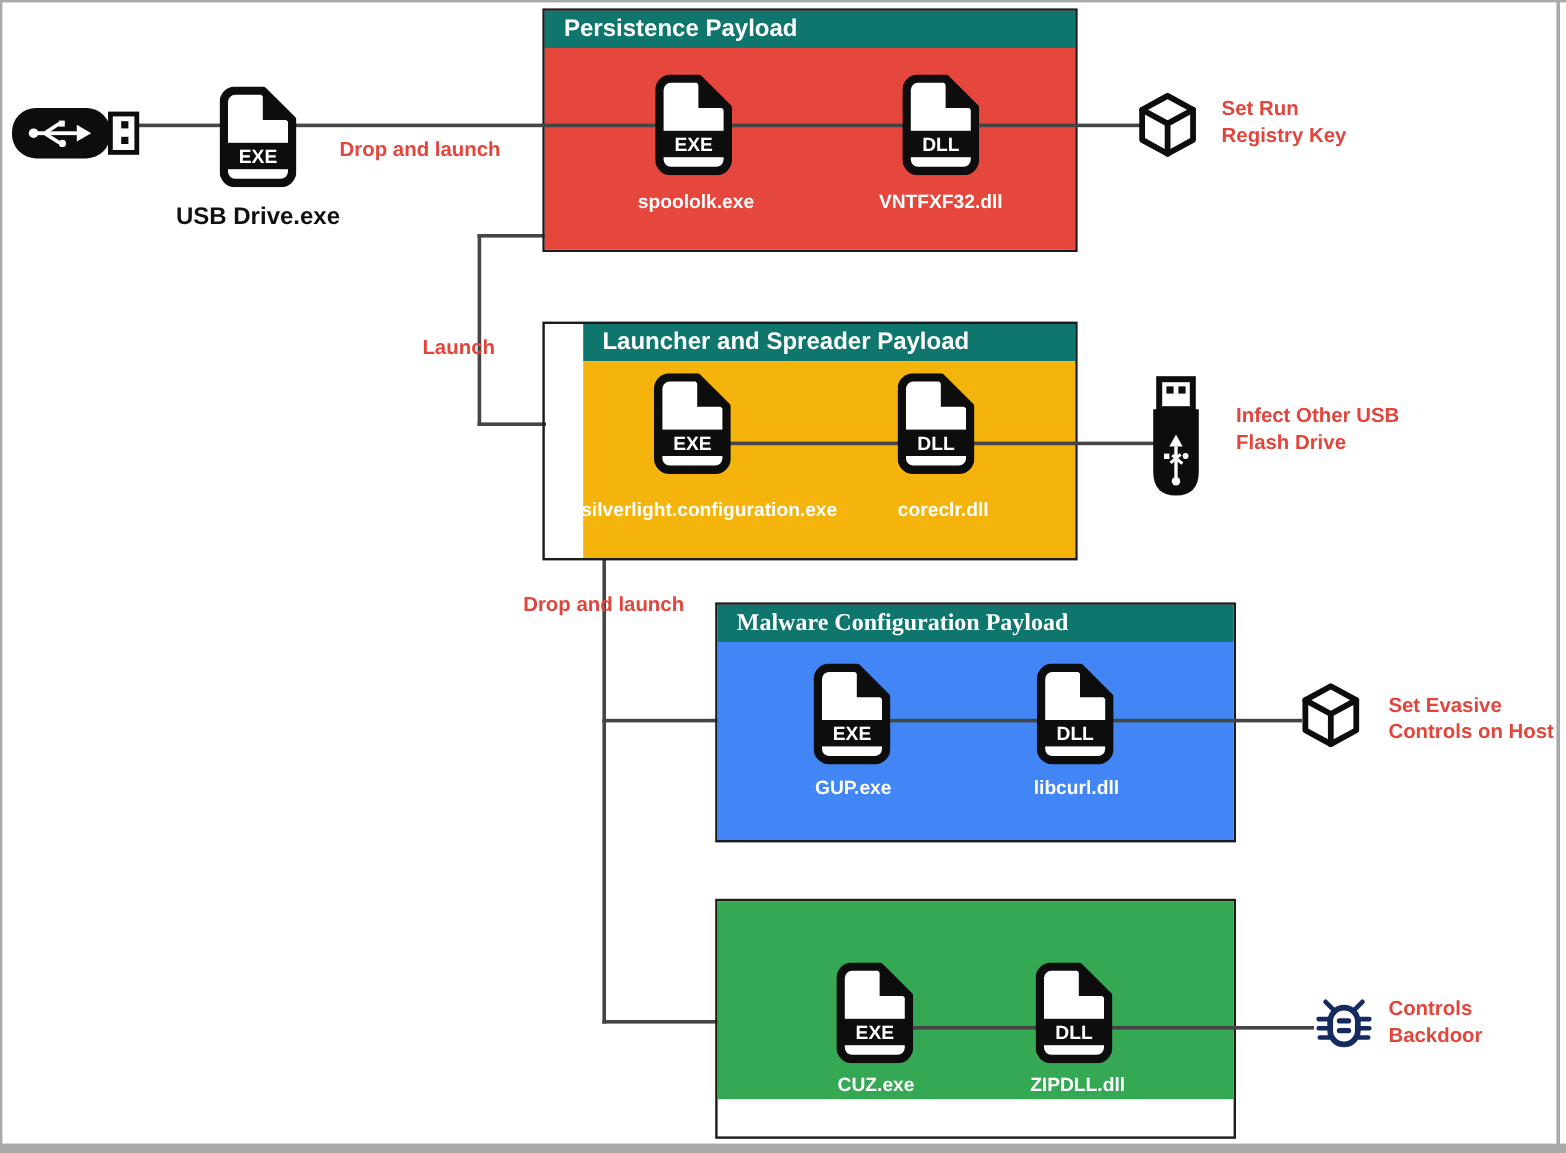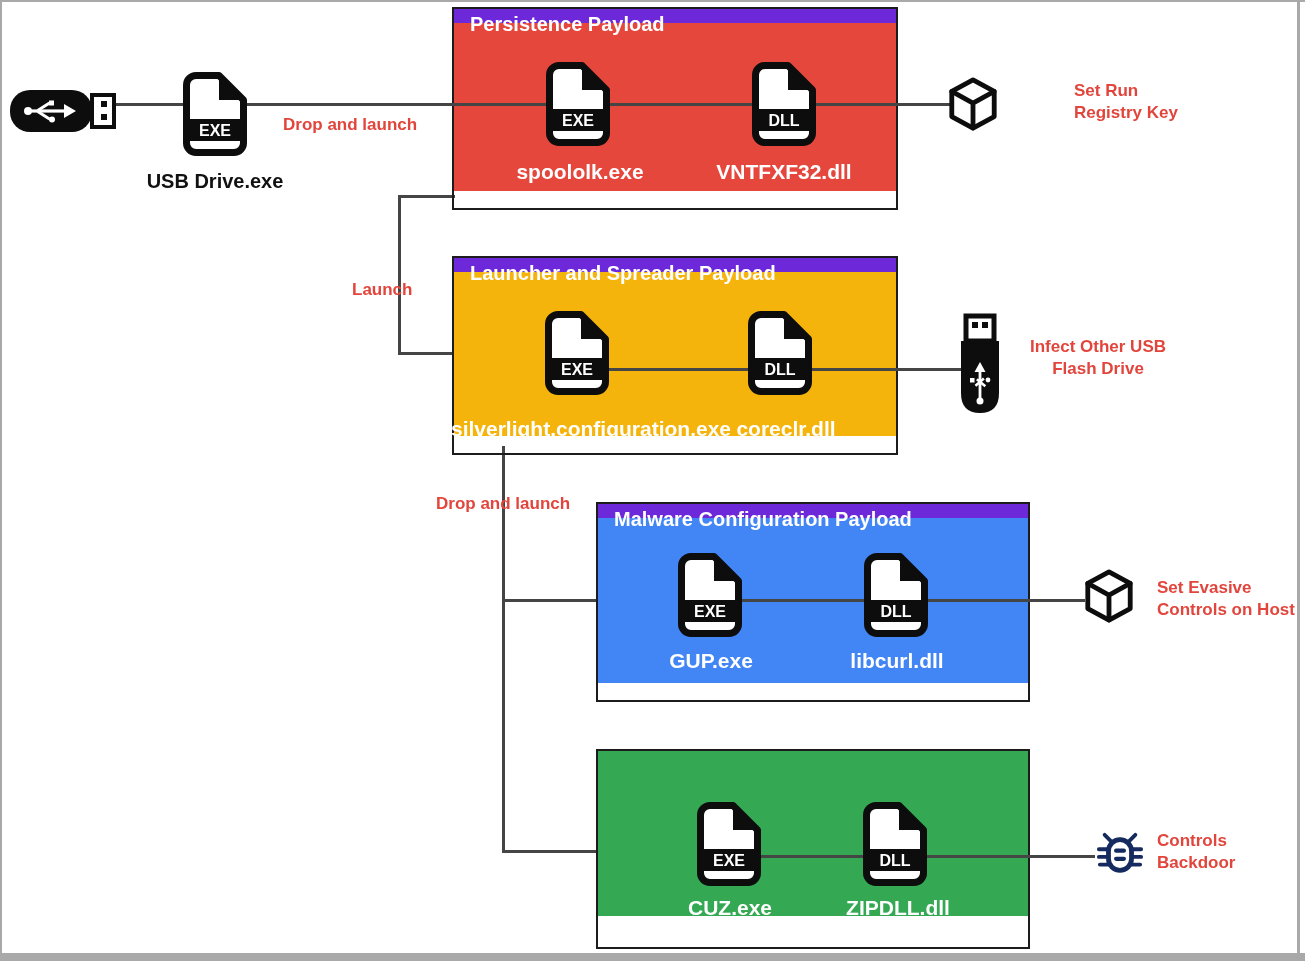--- a/index.html
+++ b/index.html
@@ -10,36 +10,36 @@
   .frame{position:absolute;background:#a9a9a9;z-index:0;}
   .frame.top{left:0;top:0;width:1305px;height:2px;}
   .frame.left{left:0;top:0;width:2px;height:961px;}
   .frame.right{left:1297px;top:0;width:3px;height:961px;}
   .frame.bottom{left:0;top:953px;width:1305px;height:8px;}
 
   .hline,.vline{position:absolute;background:#454545;}
   .z1{z-index:1}.z2{z-index:2}
 
   .payload-box{position:absolute;border:2px solid #1c1c1c;box-sizing:border-box;z-index:1;}
-  .payload-header{background:#6d28d9;color:#fff;font-weight:bold;font-size:20px;
-    line-height:31px;height:14px;padding-left:16px;white-space:nowrap;}
+  .payload-header{background:#0f766e;color:#fff;font-weight:bold;font-size:20px;
+    line-height:31px;height:31px;padding-left:16px;white-space:nowrap;}
   .payload-body{width:100%;}
   .box1{left:452px;top:7px;width:446px;height:203px;}
   .box1 .payload-body{height:168px;background:#e5473d;}
-  .box2{left:452px;top:256px;width:446px;height:199px;}
+  .box2{left:452px;top:268px;width:446px;height:199px;padding-left:32px;}
   .box2 .payload-body{height:164px;background:#f4b40c;}
-  .box3{left:596px;top:502px;width:434px;height:200px;}
+  .box3{left:596px;top:502px;width:434px;height:200px;font-family:Liberation Serif, serif;}
   .box3 .payload-body{height:165px;background:#4285f4;}
   .box4{left:596px;top:749px;width:434px;height:200px;}
   .box4 .payload-body{height:165px;background:#34a853;}
 
   .file-icon{position:absolute;width:64px;height:84px;z-index:3;}
   .side-icon{position:absolute;z-index:3;}
 
-  .file-label{position:absolute;z-index:3;color:#ffffff;font-weight:bold;font-size:21px;
+  .file-label{position:absolute;z-index:3;color:#ffffff;font-weight:bold;font-size:16px;
     white-space:nowrap;transform:translateX(-50%);}
   .src-label{position:absolute;z-index:3;color:#111;font-weight:bold;font-size:20px;
     white-space:nowrap;transform:translateX(-50%);}
   .annot{position:absolute;z-index:3;color:#e2453c;font-weight:bold;font-size:17px;
     line-height:22px;white-space:nowrap;}
 </style>
 </head>
 <body>
 
 <div class="canvas">
@@ -103,21 +103,21 @@
     <text x="32" y="64" text-anchor="middle" font-size="16" font-weight="bold" fill="#fff">DLL</text>
   </svg>
   <div class="file-label" style="left:580px;top:160px;">spoololk.exe</div>
   <div class="file-label" style="left:784px;top:160px;">VNTFXF32.dll</div>
   <svg class="side-icon" style="left:946px;top:76px;" width="54" height="56" viewBox="0 0 56 58">
     <g fill="none" stroke="#0d0d0d" stroke-width="5" stroke-linejoin="round" stroke-linecap="round">
       <path d="M28 4 L50 16 V42 L28 54 L6 42 V16 Z"></path>
       <path d="M6 16 L28 28 L50 16 M28 28 V54"></path>
     </g>
   </svg>
-  <div class="annot" style="left:1074px;top:80px;">
+  <div class="annot" style="left:1018px;top:80px;">
     <div>Set Run</div>
     <div>Registry Key</div>
   </div>
 
   <div class="payload-box box2">
     <div class="payload-header">Launcher and Spreader Payload</div>
     <div class="payload-body"></div>
   </div>
   <svg class="file-icon" style="left:545px;top:311px;" viewBox="0 0 64 84">
     <path d="M13 3.5 H36 L60.5 28 V71 A9.5 9.5 0 0 1 51 80.5 H13 A9.5 9.5 0 0 1 3.5 71 V13 A9.5 9.5 0 0 1 13 3.5 Z" fill="#fff" stroke="#0d0d0d" stroke-width="7" stroke-linejoin="round"></path>
@@ -139,21 +139,21 @@
     <rect x="24" y="10" width="6" height="6" fill="#0d0d0d"></rect>
     <path d="M3 29 H41 V81 Q41 101 22 101 Q3 101 3 81 Z" fill="#0d0d0d"></path>
     <circle cx="22" cy="89" r="3.5" fill="#fff"></circle>
     <rect x="20.6" y="60" width="2.8" height="27" fill="#fff"></rect>
     <path d="M22 50 L16.5 60 H27.5 Z" fill="#fff"></path>
     <rect x="14" y="70" width="11" height="2.6" fill="#fff" transform="rotate(40 22 76)"></rect>
     <rect x="12" y="66" width="4.5" height="4.5" fill="#fff"></rect>
     <rect x="20" y="70" width="11" height="2.6" fill="#fff" transform="rotate(-40 22 76)"></rect>
     <circle cx="30" cy="68" r="2.4" fill="#fff"></circle>
   </svg>
-  <div class="annot" style="left:1030px;top:336px;text-align:center;">
+  <div class="annot" style="left:1030px;top:336px;">
     <div>Infect Other USB</div>
     <div>Flash Drive</div>
   </div>
 
   <div class="payload-box box3">
     <div class="payload-header">Malware Configuration Payload</div>
     <div class="payload-body"></div>
   </div>
   <svg class="file-icon" style="left:678px;top:553px;" viewBox="0 0 64 84">
     <path d="M13 3.5 H36 L60.5 28 V71 A9.5 9.5 0 0 1 51 80.5 H13 A9.5 9.5 0 0 1 3.5 71 V13 A9.5 9.5 0 0 1 13 3.5 Z" fill="#fff" stroke="#0d0d0d" stroke-width="7" stroke-linejoin="round"></path>

